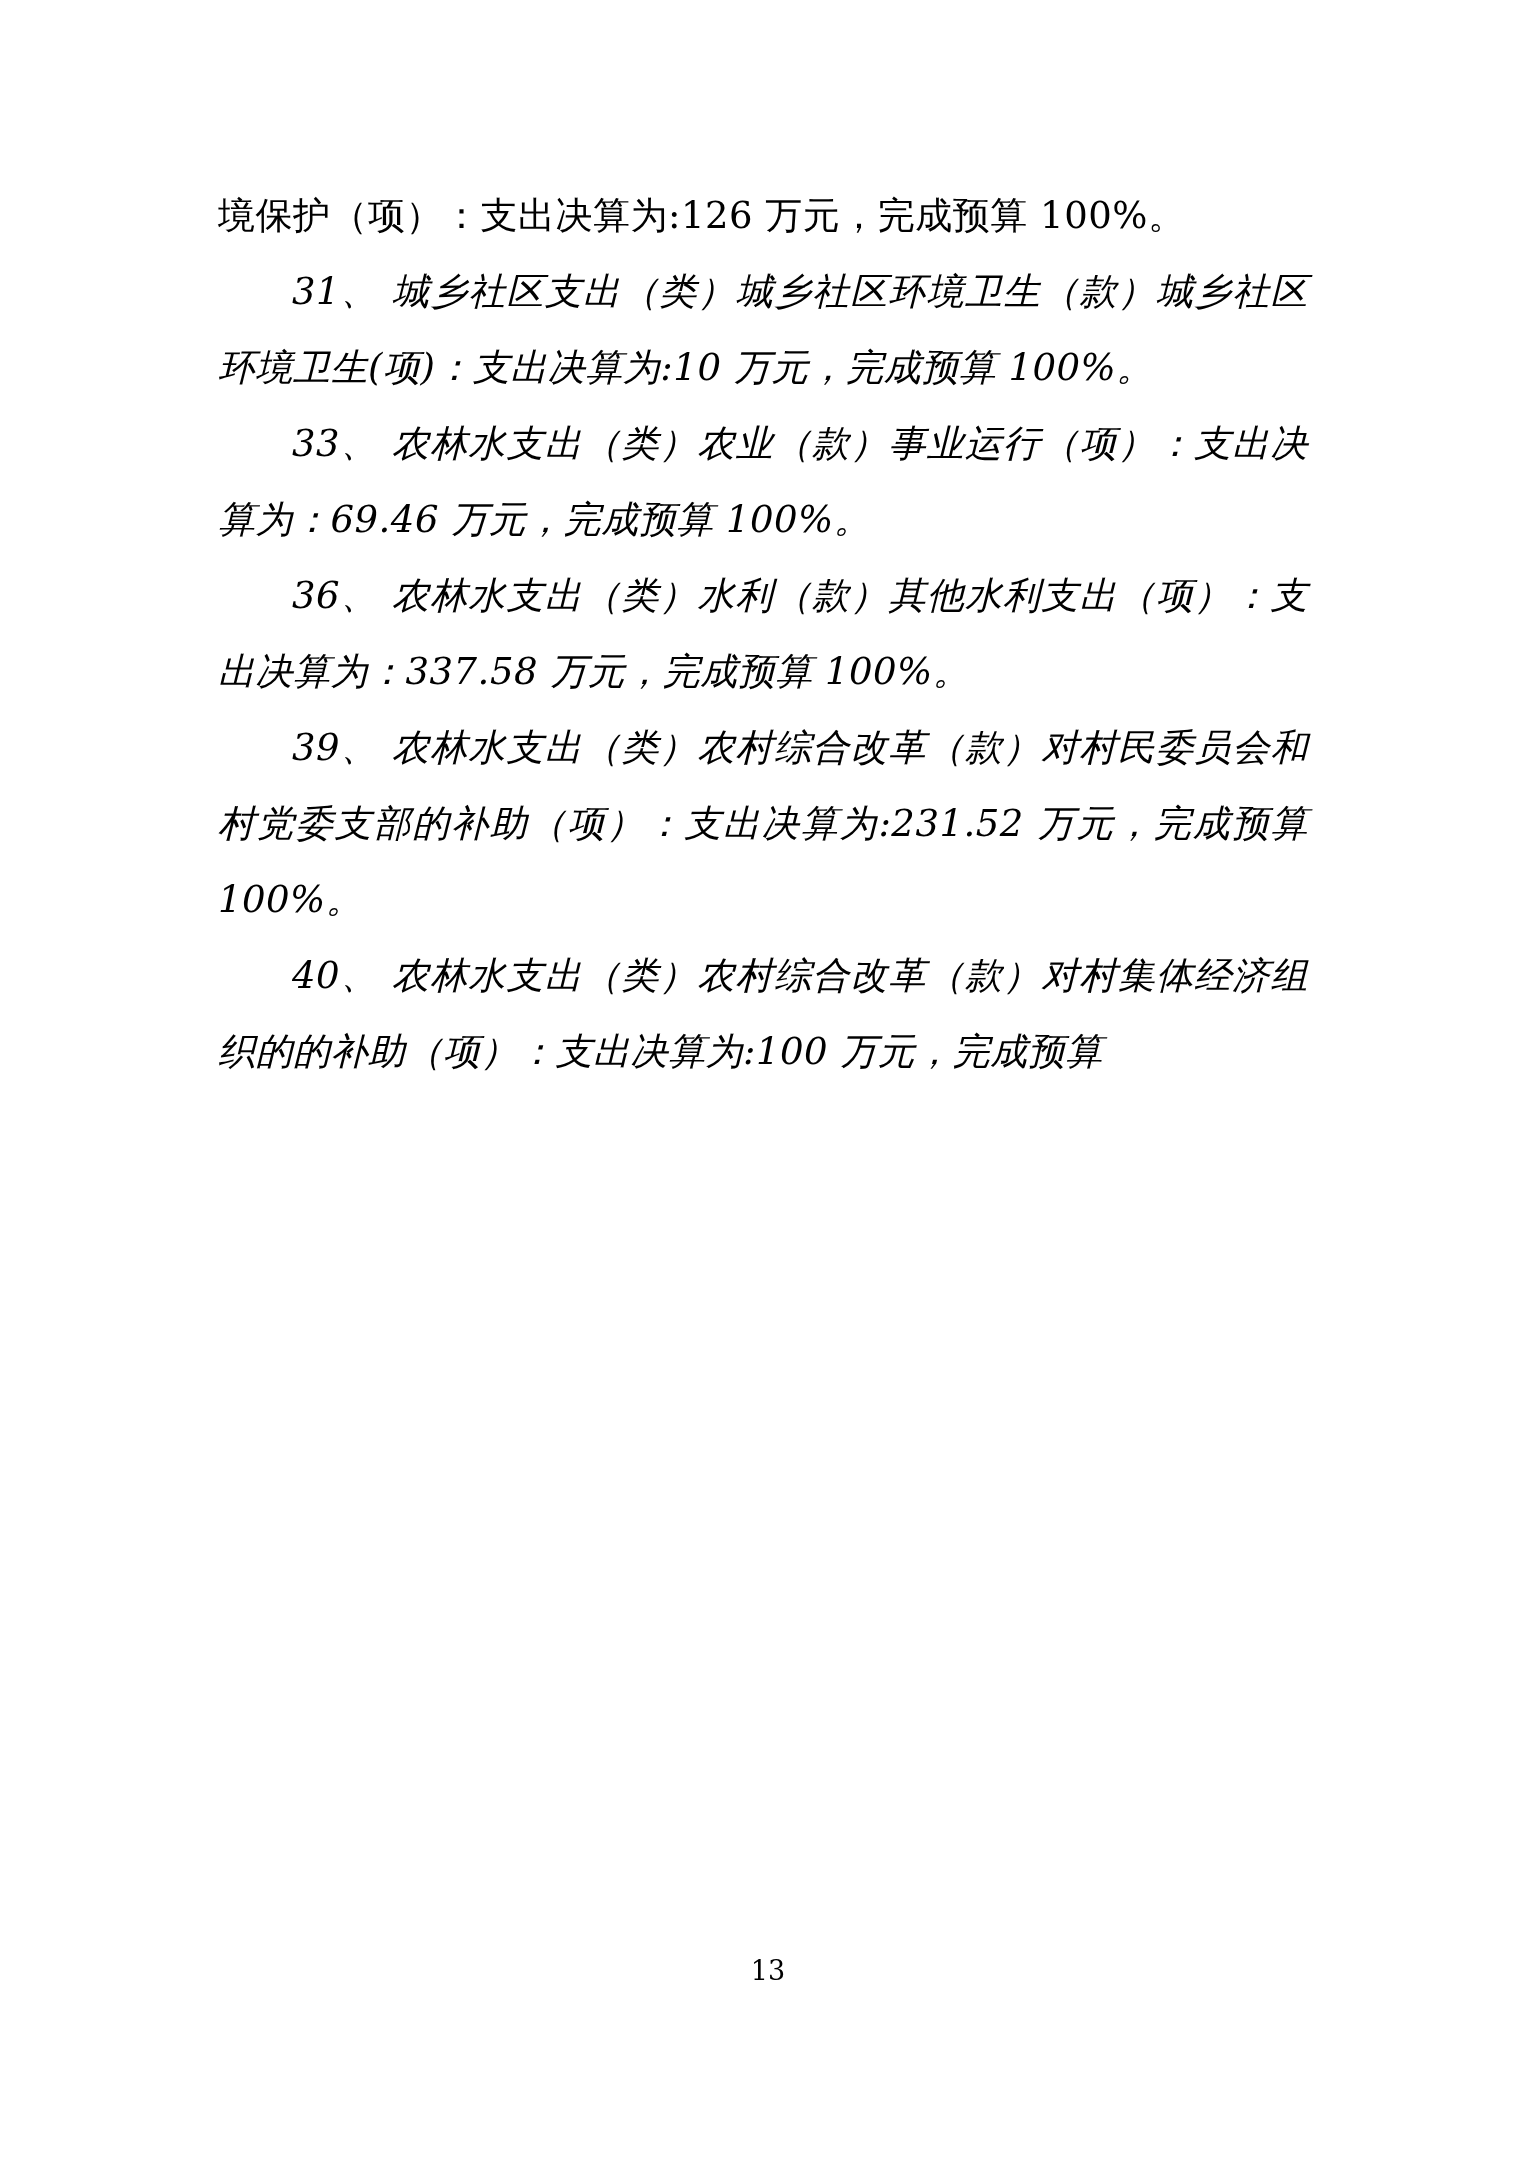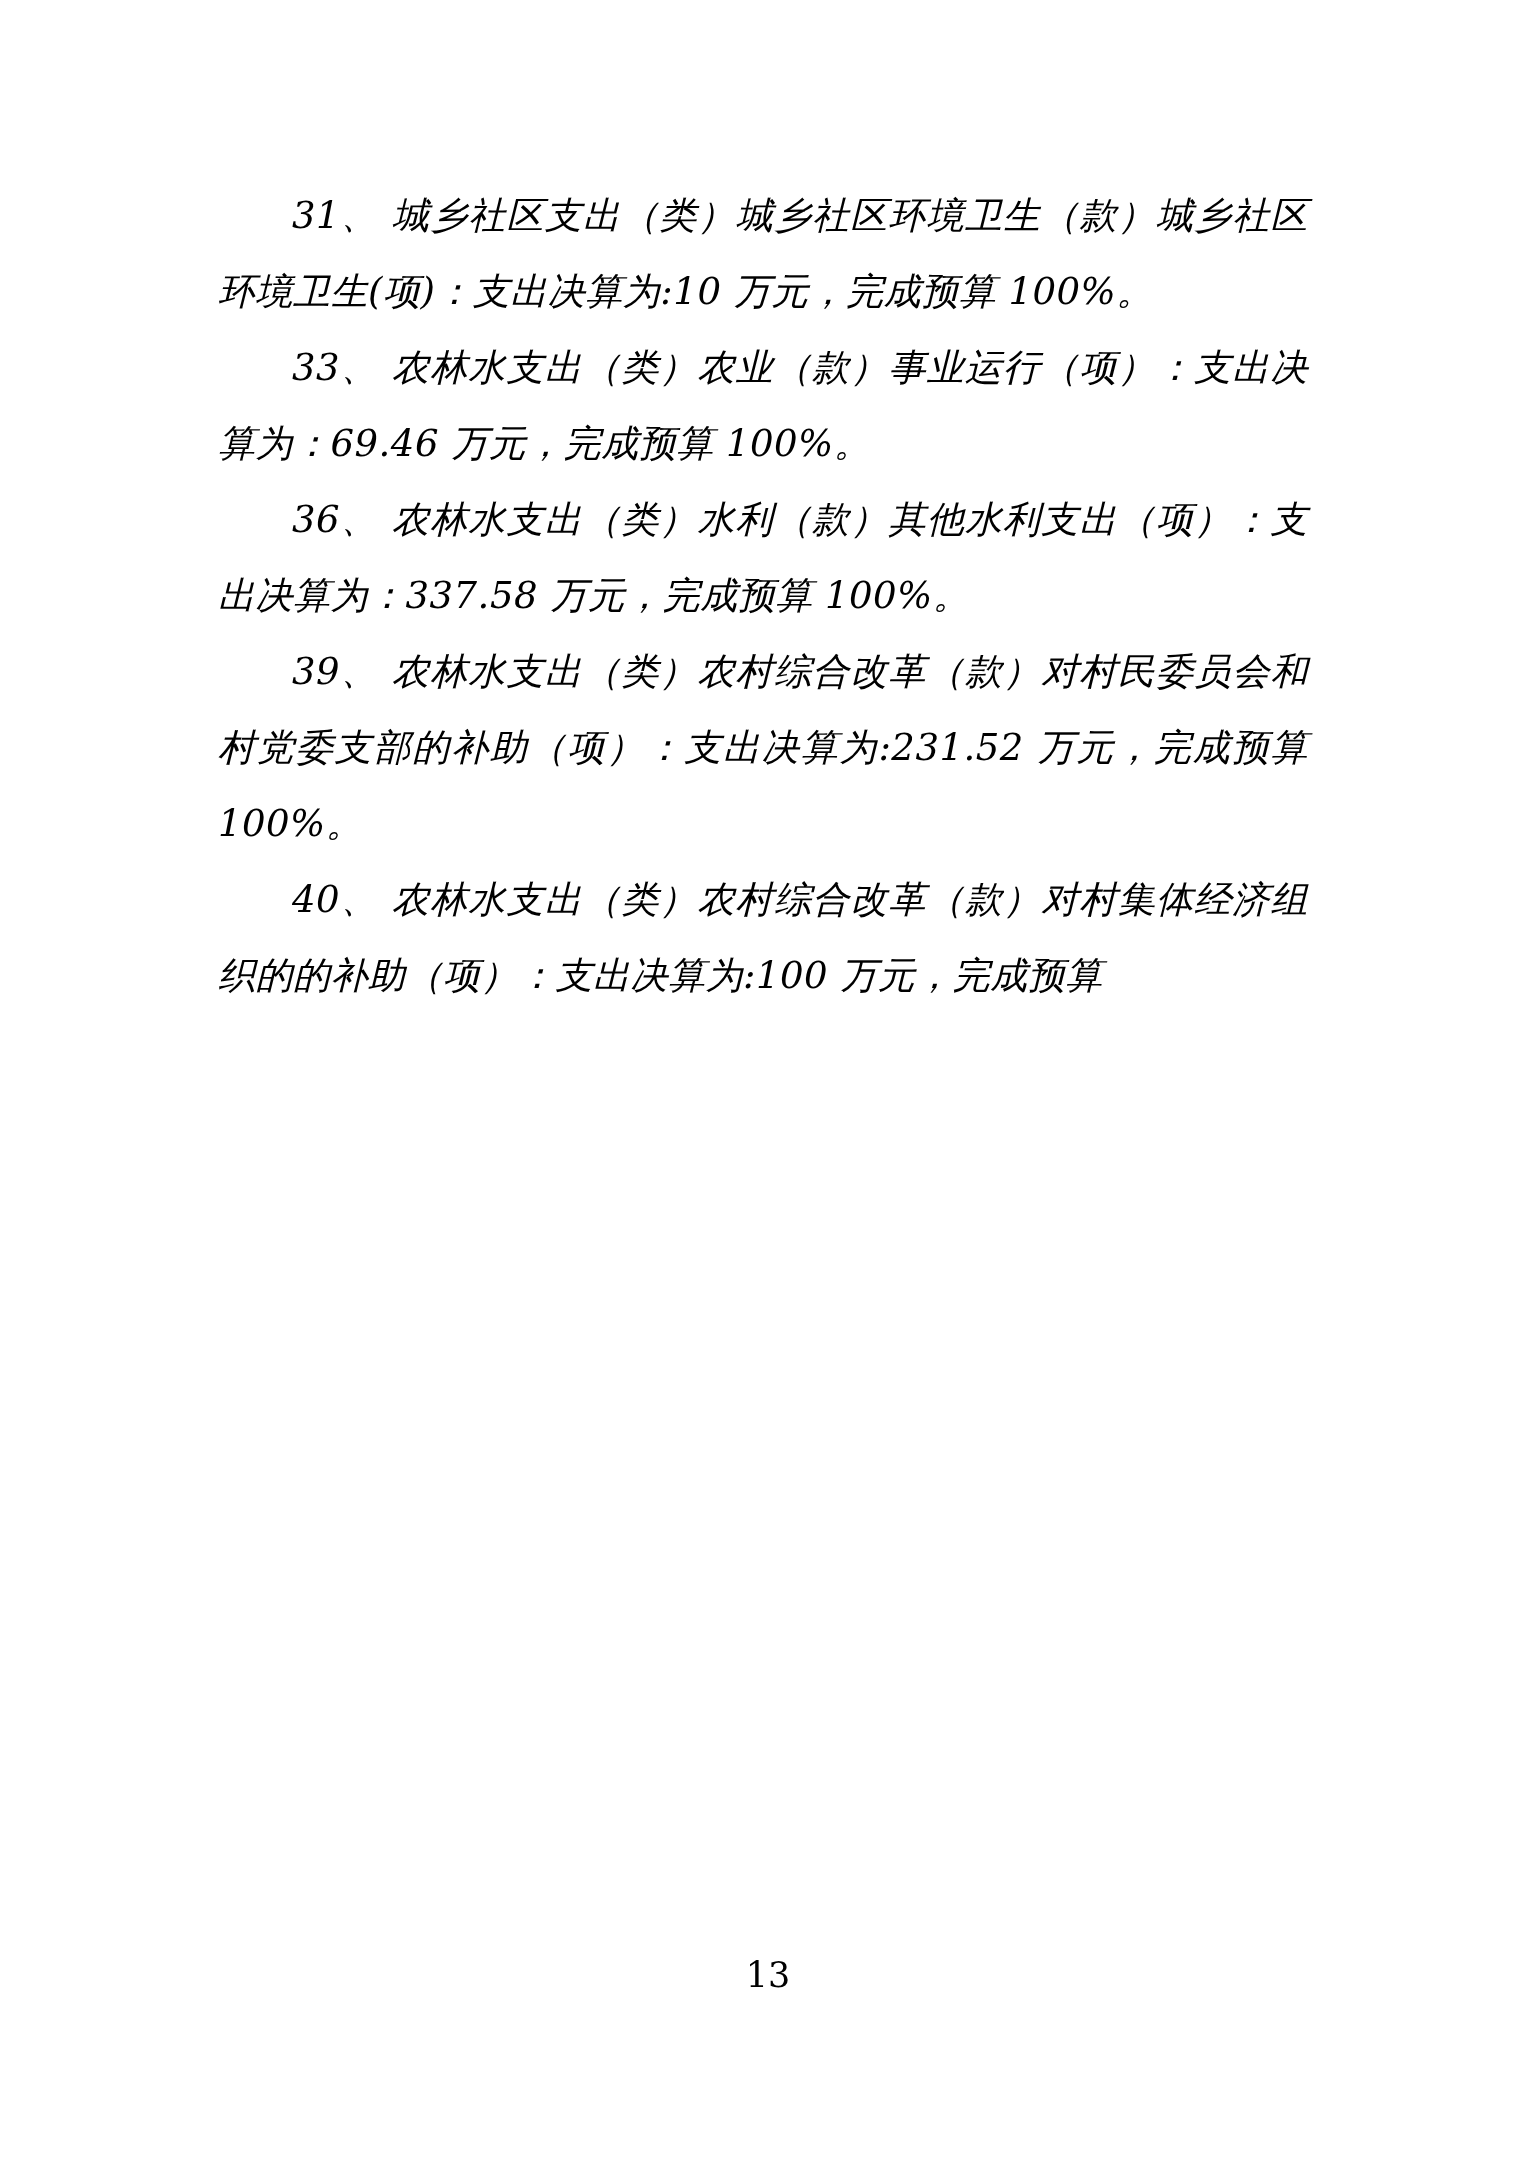--- a/index.html
+++ b/index.html
@@ -42,30 +42,31 @@
   .para.indent {
     text-indent: 74px;
     font-style: italic;
   }
   .page-number {
     position: absolute;
     left: 0;
     top: 1955px;
     width: 1536px;
     text-align: center;
-    font-size: 35px;
+    font-size: 27px;
     font-family: "DejaVu Serif", "Liberation Serif", serif;
     color: #000000;
   }
 </style>
 </head>
 <body>
 
 <div class="page">
   <div class="content">
+    <p class="para">境保护（项）：支出决算为:126 万元，完成预算 100%。</p>
     <p class="para indent">31、 城乡社区支出（类）城乡社区环境卫生（款）城乡社区环境卫生(项)：支出决算为:10 万元，完成预算 100%。</p>
     <p class="para indent">33、 农林水支出（类）农业（款）事业运行（项）：支出决算为：69.46 万元，完成预算 100%。</p>
     <p class="para indent">36、 农林水支出（类）水利（款）其他水利支出（项）：支出决算为：337.58 万元，完成预算 100%。</p>
     <p class="para indent">39、 农林水支出（类）农村综合改革（款）对村民委员会和村党委支部的补助（项）：支出决算为:231.52 万元，完成预算 100%。</p>
     <p class="para indent">40、 农林水支出（类）农村综合改革（款）对村集体经济组织的的补助（项）：支出决算为:100 万元，完成预算</p>
   </div>
   <div class="page-number">13</div>
 </div>
 
 </body></html>

